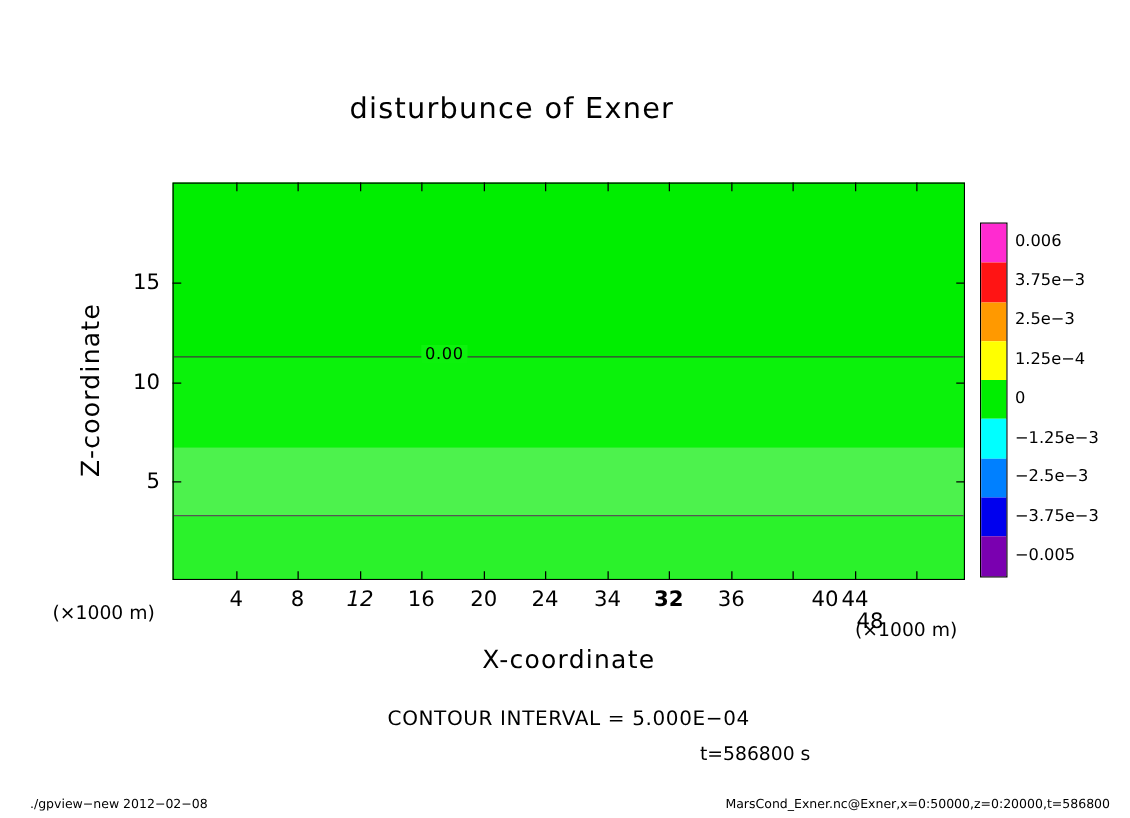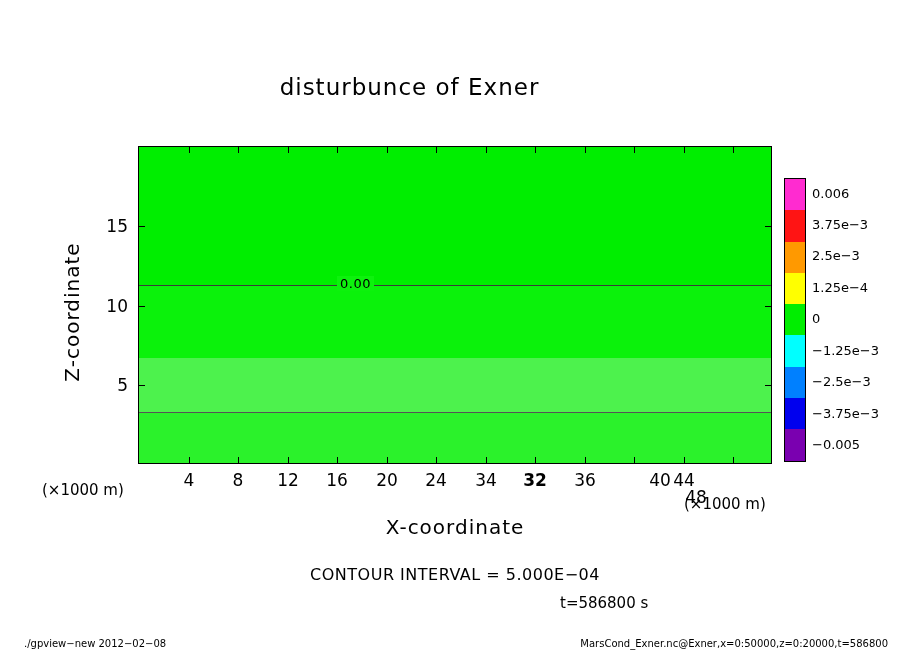--- a/index.html
+++ b/index.html
@@ -178,21 +178,21 @@
 <div class="tick-x bottom" style="left:436px;"></div>
 <div class="tick-x bottom" style="left:486px;"></div>
 <div class="tick-x bottom" style="left:535px;"></div>
 <div class="tick-x bottom" style="left:585px;"></div>
 <div class="tick-x bottom" style="left:634px;"></div>
 <div class="tick-x bottom" style="left:684px;"></div>
 <div class="tick-x bottom" style="left:733px;"></div>
 
 <div class="xlab" style="left:169px;">4</div>
 <div class="xlab" style="left:218px;">8</div>
-<div class="xlab" style="left:268px;">12</div>
+<div class="xlab" style="left:268px;font-style:italic;">12</div>
 <div class="xlab" style="left:317px;">16</div>
 <div class="xlab" style="left:367px;">20</div>
 <div class="xlab" style="left:416px;">24</div>
 <div class="xlab" style="left:466px;">34</div>
 <div class="xlab" style="left:515px;font-weight:bold;">32</div>
 <div class="xlab" style="left:565px;">36</div>
 <div class="xlab" style="left:640px;">40</div>
 <div class="xlab" style="left:664px;">44</div>
 <div class="xlab" style="left:676px;margin-top:17px;">48</div>
 

